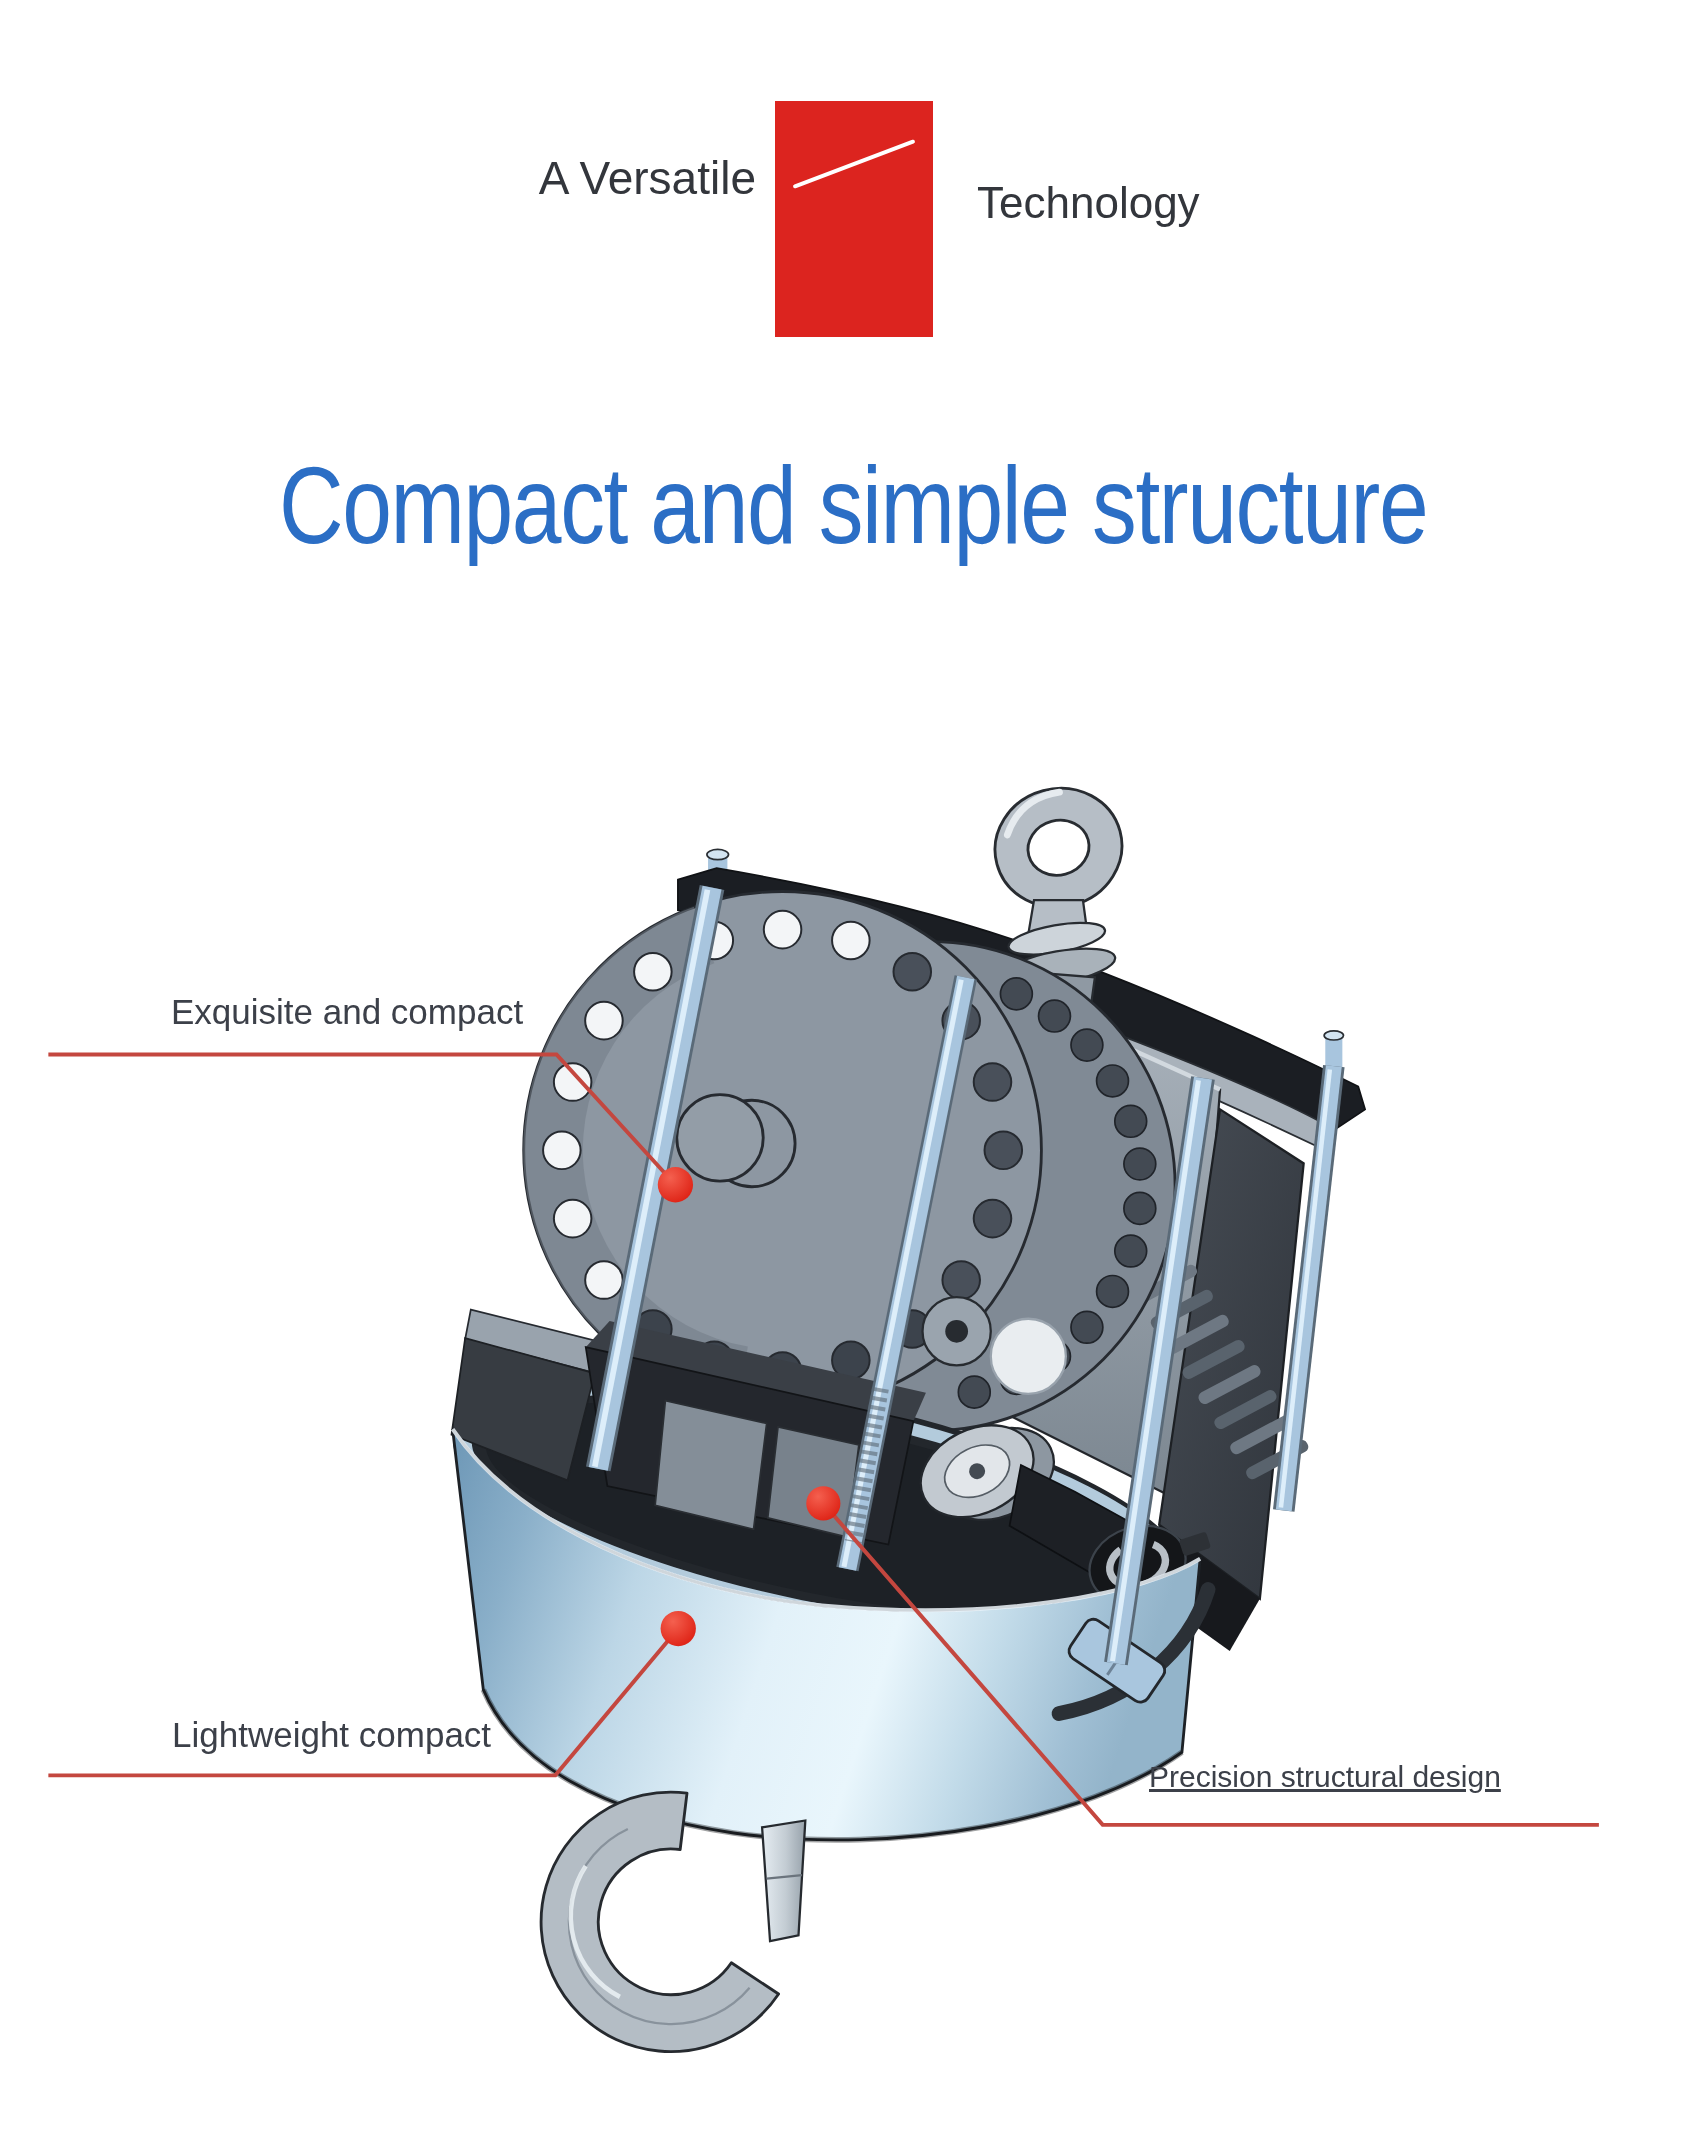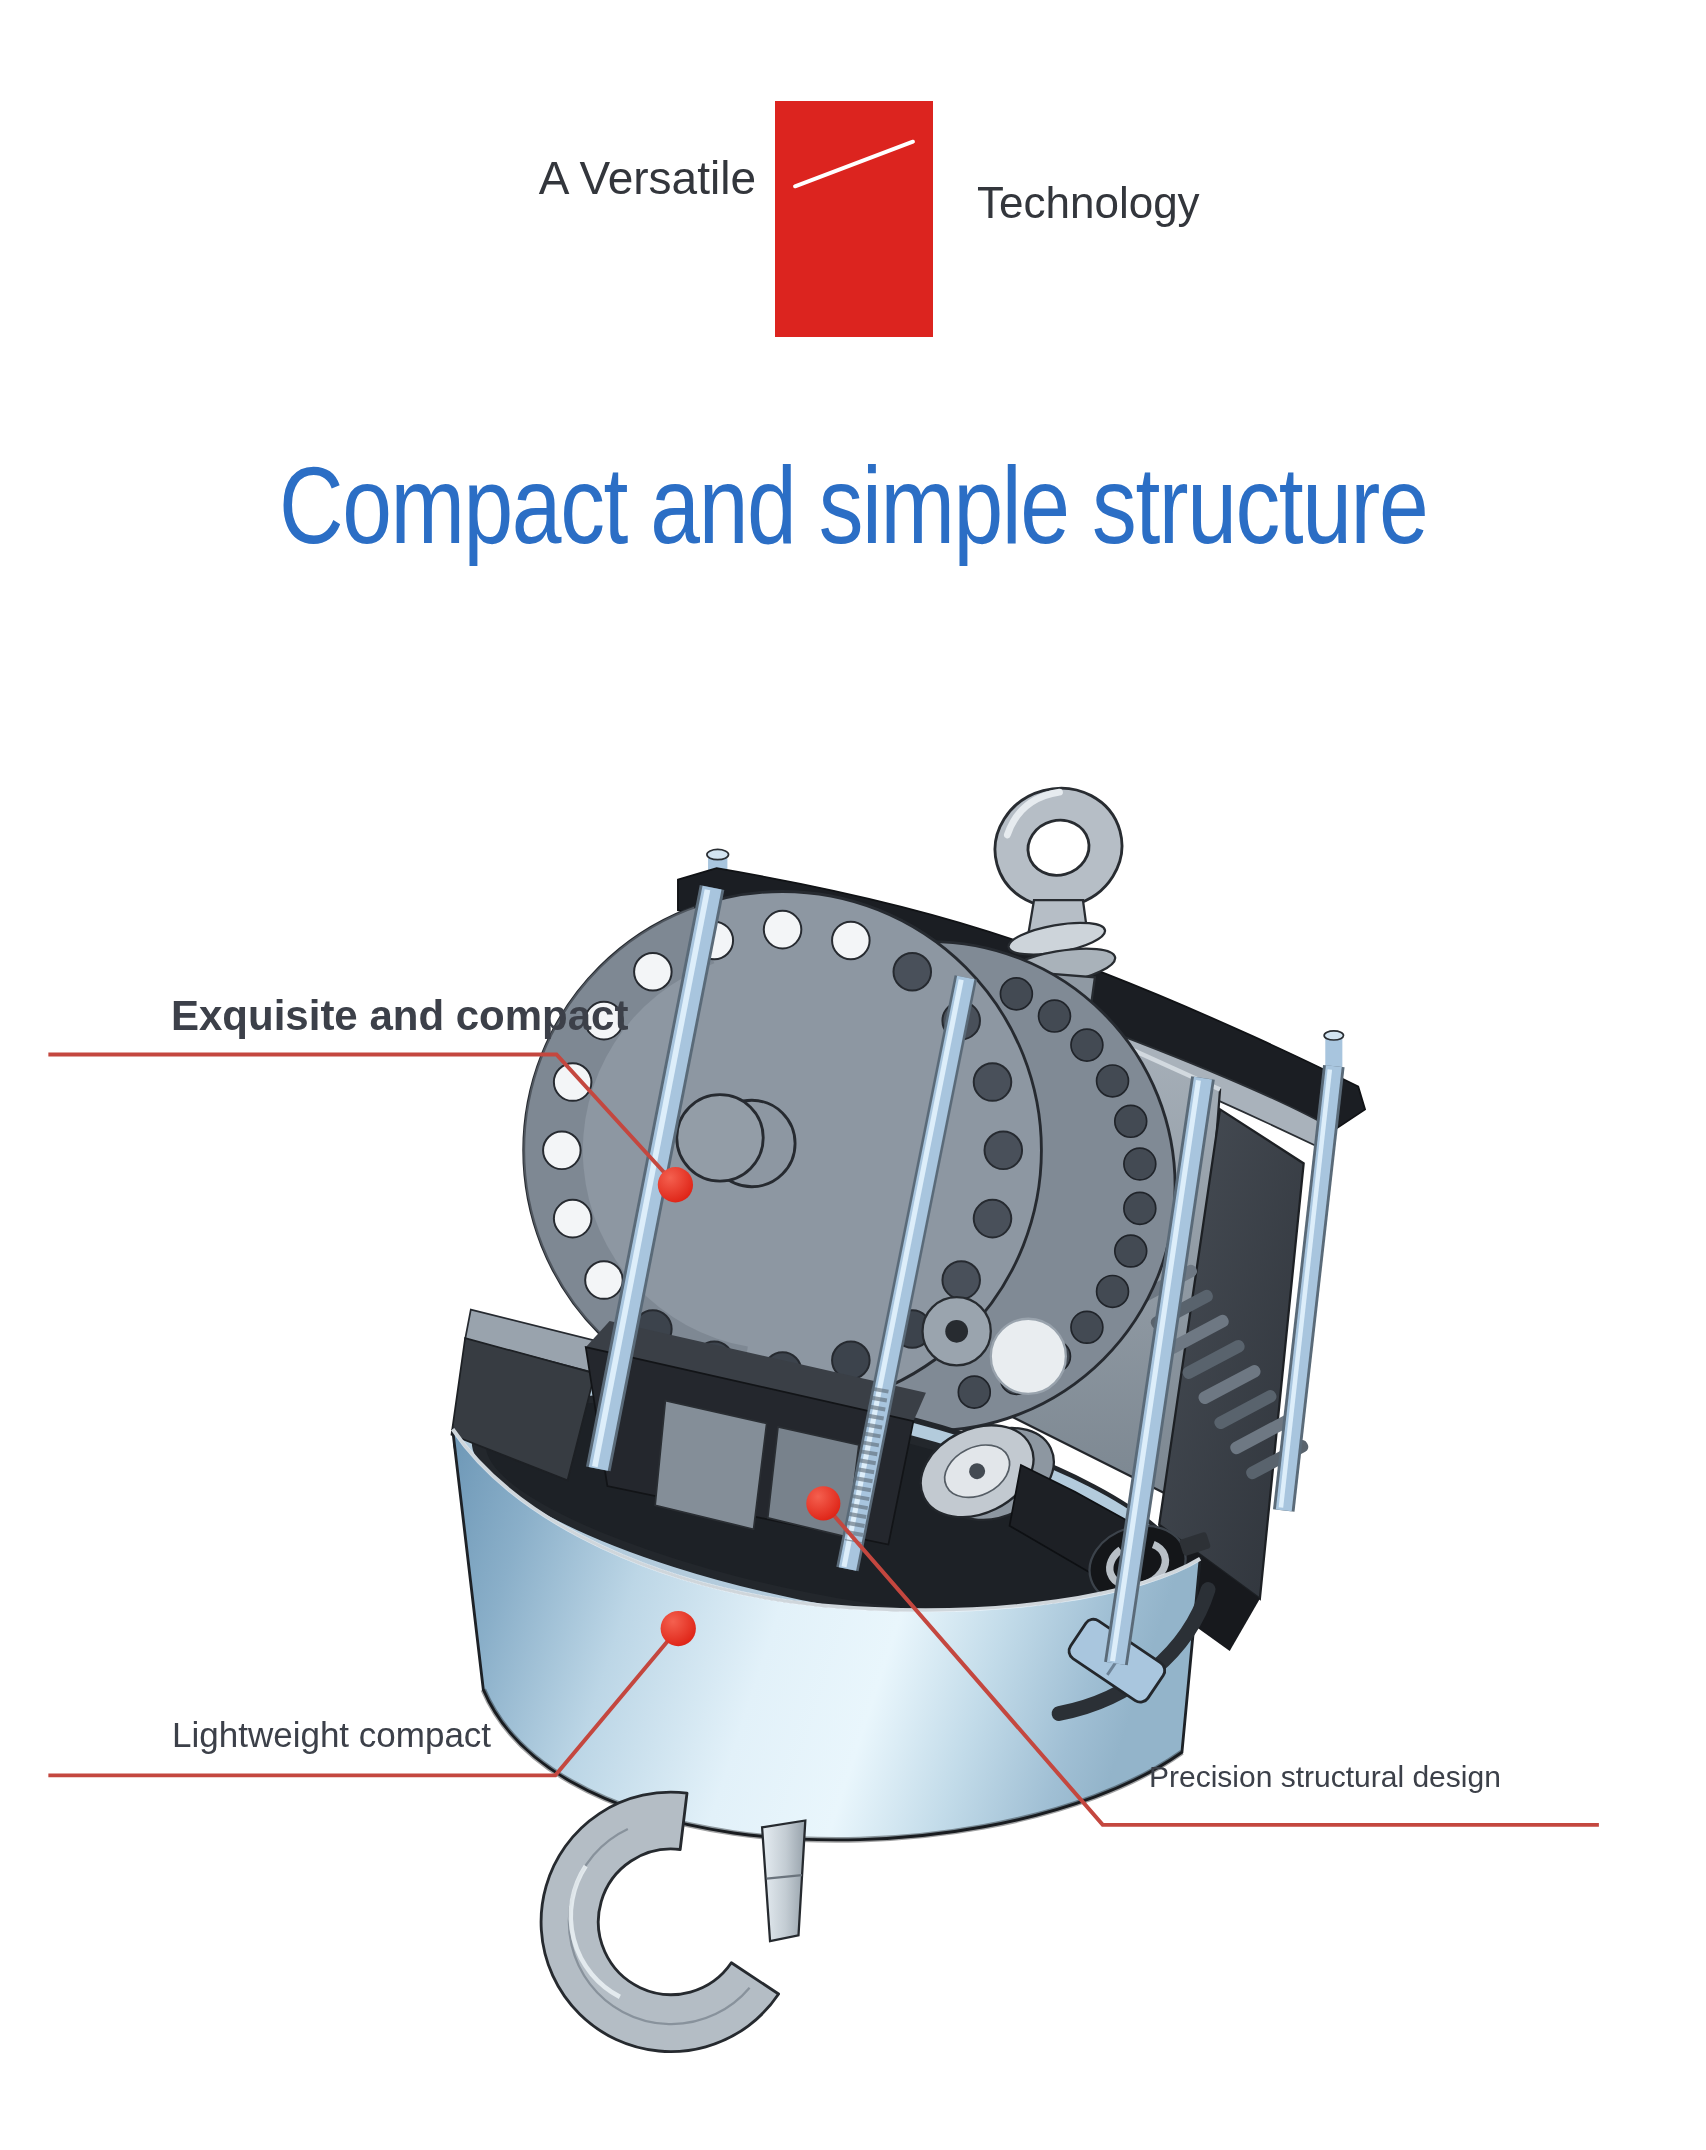--- a/index.html
+++ b/index.html
@@ -40,23 +40,23 @@
   
   .page-title{
     position:absolute;top:448px;left:0;width:100%;
     text-align:center;color:var(--blue);
     font-size:109px;line-height:1.05;white-space:nowrap;
   }
   .page-title .squeeze{display:inline-block;transform:scaleX(.82);letter-spacing:-1.7px;}
 
   
   .callout-label{position:absolute;color:var(--label);white-space:nowrap;letter-spacing:0;}
-  .lbl-exquisite{left:171px;top:992px;font-size:42px;font-weight:bold;}
+  .lbl-exquisite{left:171px;top:992px;font-size:35px;}
   .lbl-lightweight{left:172px;top:1715px;font-size:35px;}
-  .lbl-precision{left:1149px;top:1760px;font-size:30px;}
+  .lbl-precision{left:1149px;top:1760px;font-size:30px;text-decoration:underline;}
 
   .overlay,.machine{position:absolute;}
   .overlay{left:0;top:0;pointer-events:none;}
   .machine{left:398px;top:768px;}
 </style>
 </head>
 <body>
 
 <div class="page">
 

